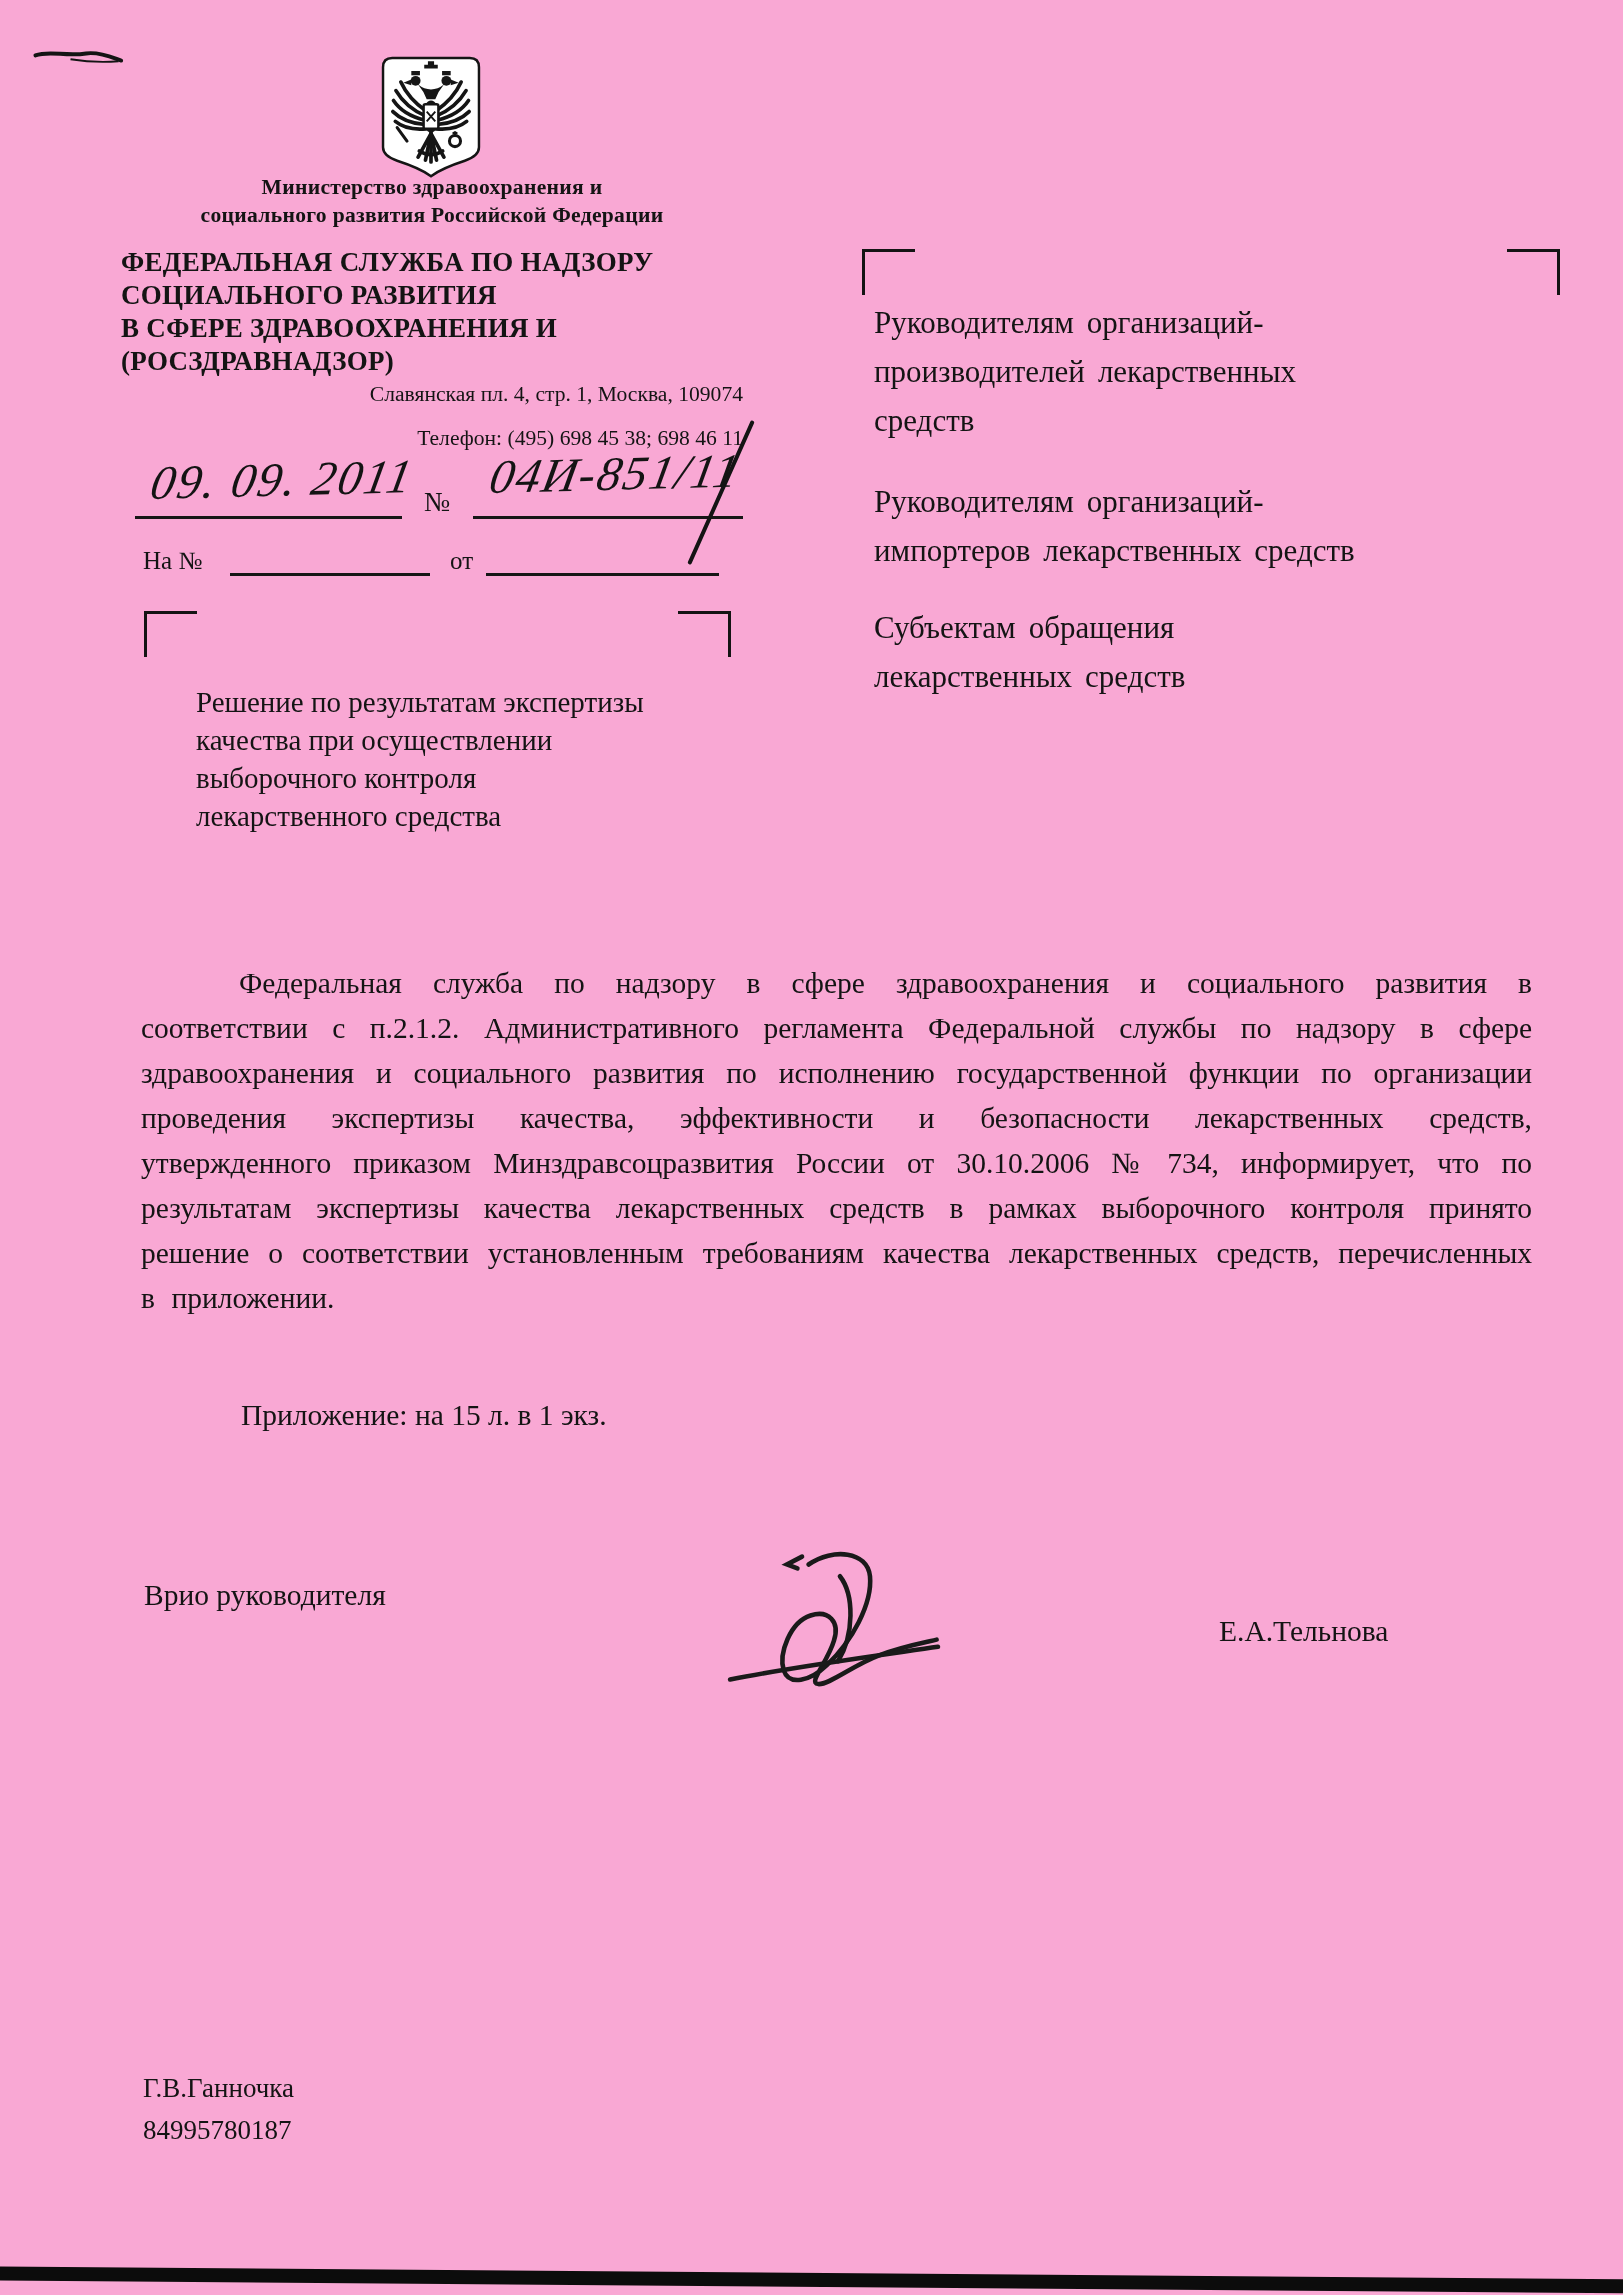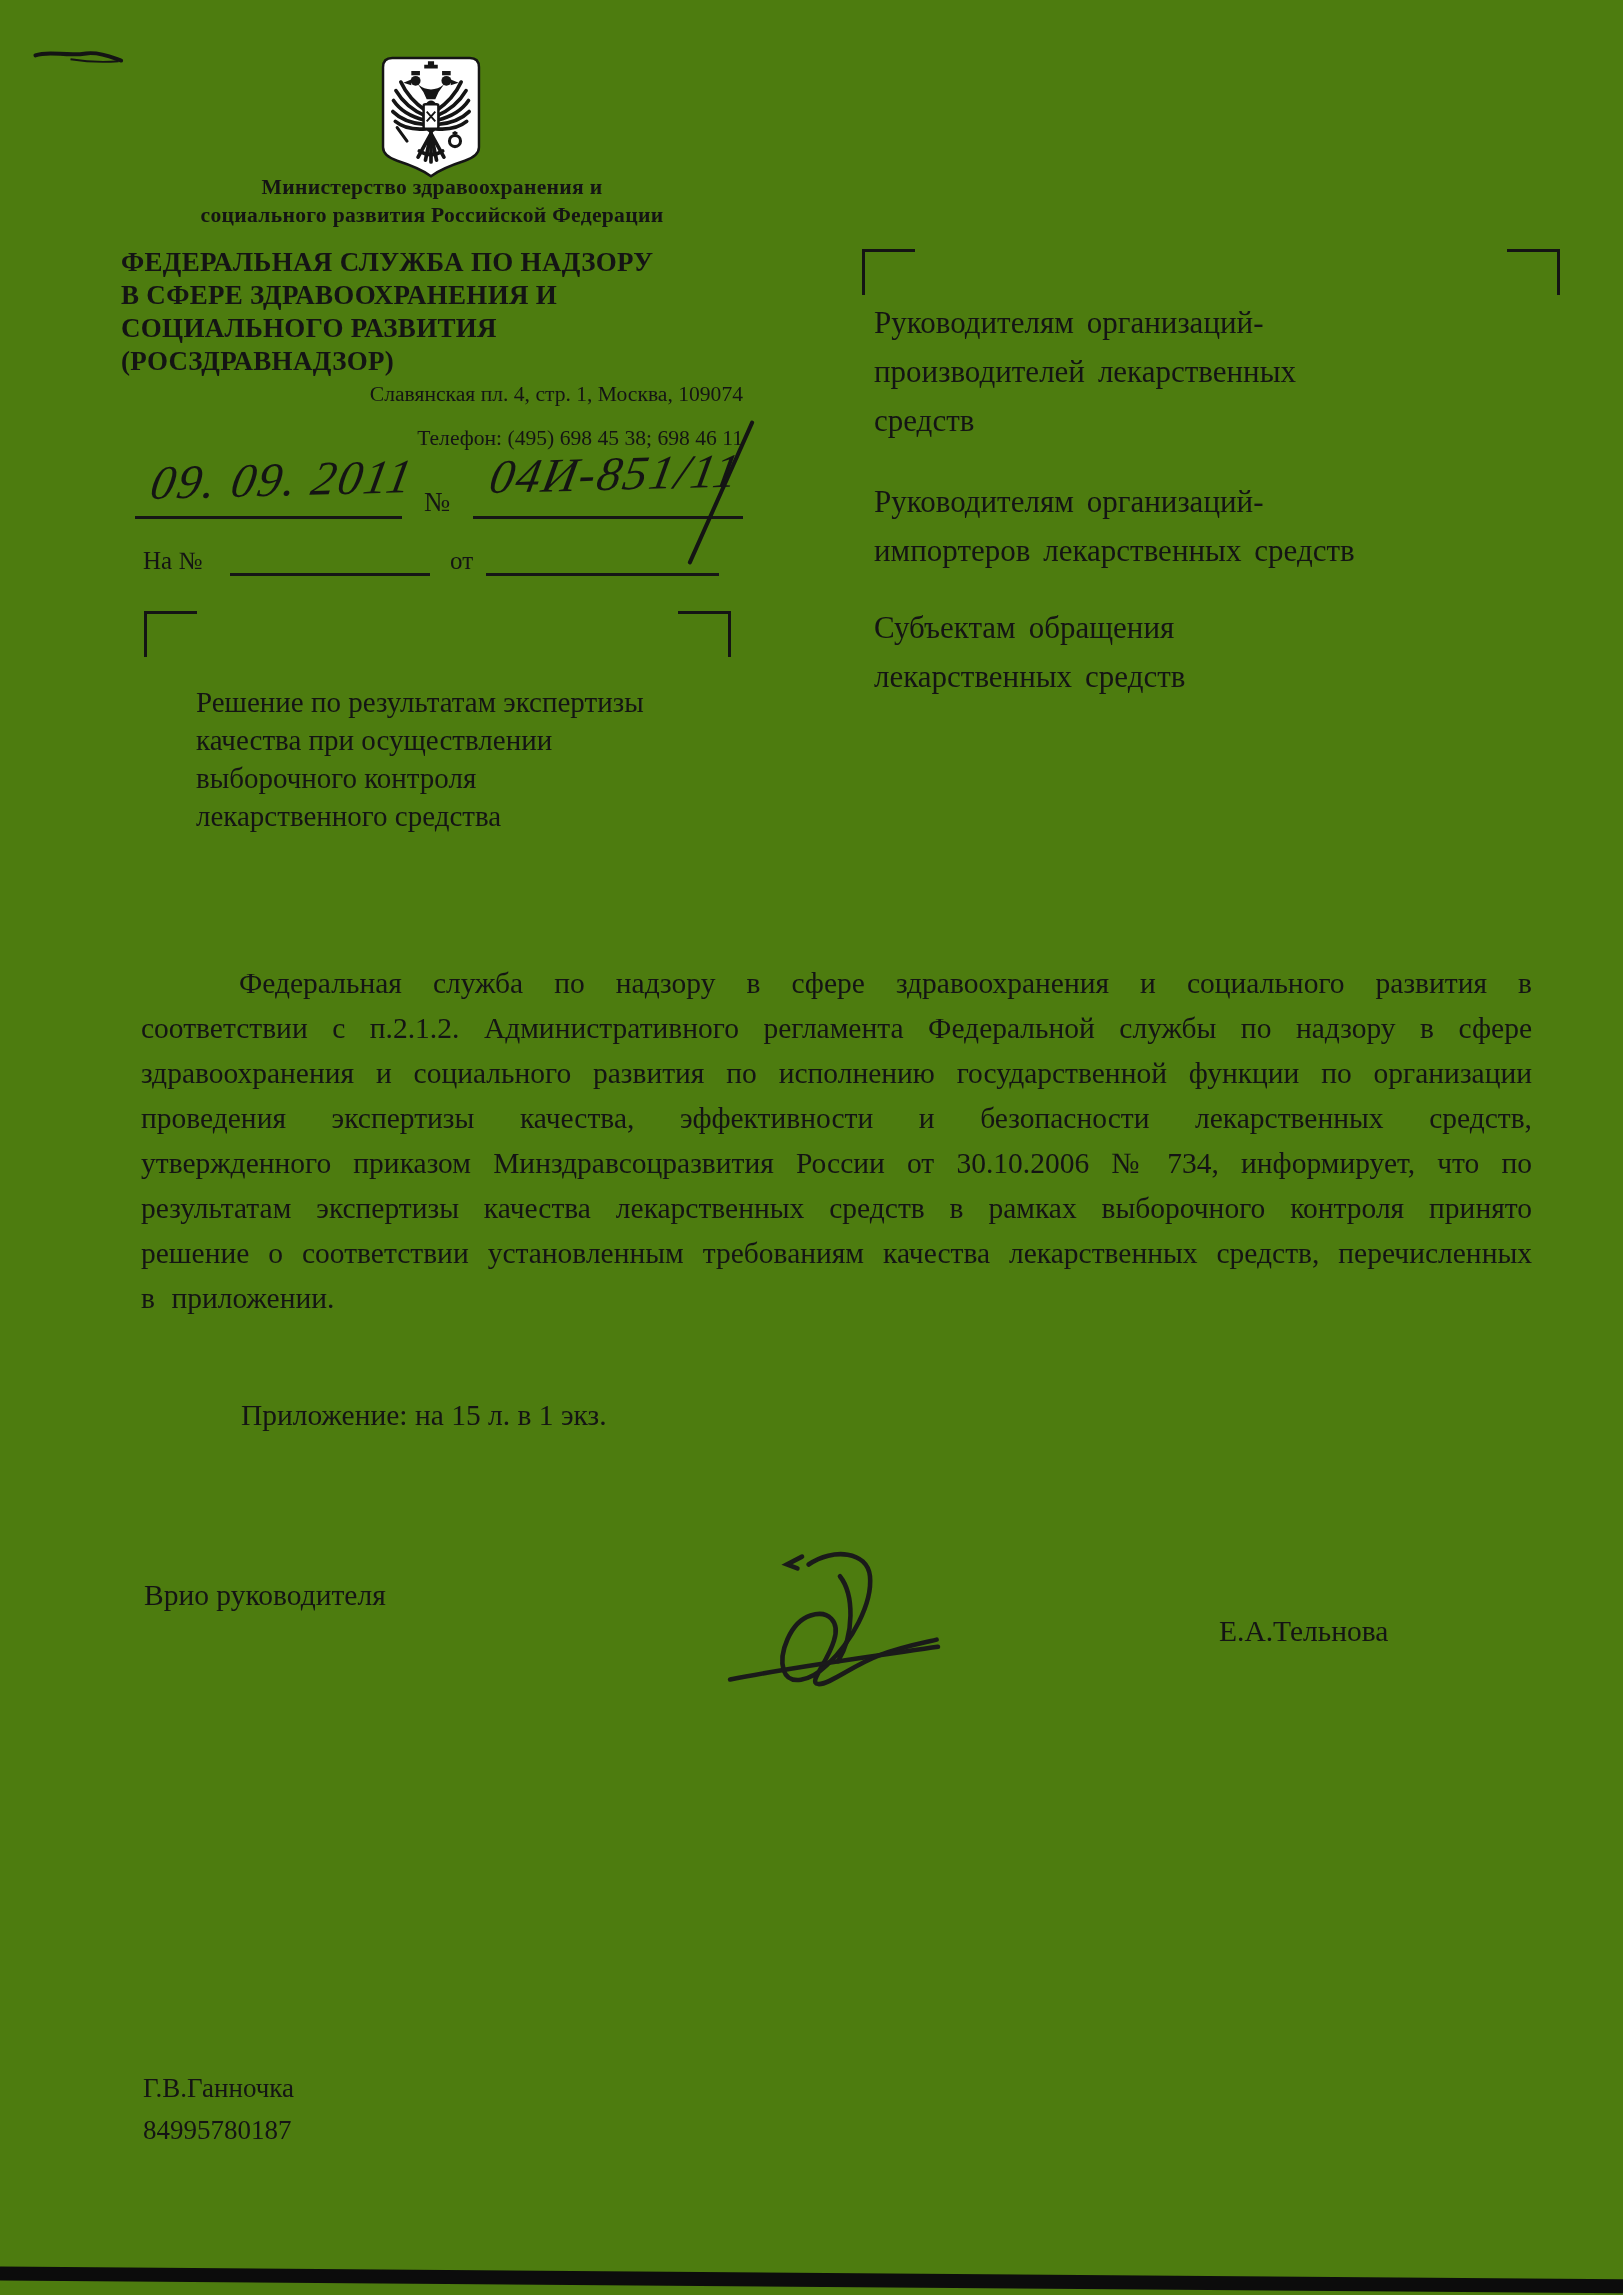--- a/index.html
+++ b/index.html
@@ -1,18 +1,18 @@
 <!DOCTYPE html>
 <html style="font-size:10.5px"><head>
 <meta charset="utf-8">
 <style>
   html,body { margin:0; padding:0; background:#e8e8e8; }
   #page {
     position:relative; width:1623px; height:2295px; margin:0 auto;
-    background:#4d7c0f; overflow:hidden;
+    background:#f9a8d4; overflow:hidden;
     font-family:"Liberation Serif","DejaVu Serif",serif;
     color:#141414;
   }
   .abs { position:absolute; }
 
   
   .ministry {
     left:121px; top:174px; width:622px; text-align:center;
     font-weight:bold; font-size:21.6px; line-height:27.5px; letter-spacing:0.3px;
   }
@@ -142,22 +142,22 @@
     <path d="M124,131 v-7 M120,127 h8" stroke="#151515" stroke-width="4"></path>
   </svg>
 
   <div class="abs ministry">
     <div>Министерство здравоохранения и</div>
     <div>социального развития Российской Федерации</div>
   </div>
 
   <div class="abs service">
     <div>ФЕДЕРАЛЬНАЯ СЛУЖБА ПО НАДЗОРУ</div>
+    <div>СОЦИАЛЬНОГО РАЗВИТИЯ</div>
     <div>В СФЕРЕ ЗДРАВООХРАНЕНИЯ И</div>
-    <div>СОЦИАЛЬНОГО РАЗВИТИЯ</div>
     <div>(РОСЗДРАВНАДЗОР)</div>
   </div>
 
   <div class="abs addr addr1">Славянская пл. 4, стр. 1, Москва, 109074</div>
   <div class="abs addr addr2">Телефон: (495) 698 45 38; 698 46 11</div>
 
   <div class="abs handwritten hw-date">09. 09. 2011</div>
   <div class="abs rule rule-date"></div>
   <div class="abs no-sign">№</div>
   <div class="abs handwritten hw-number">04И-851/11</div>

